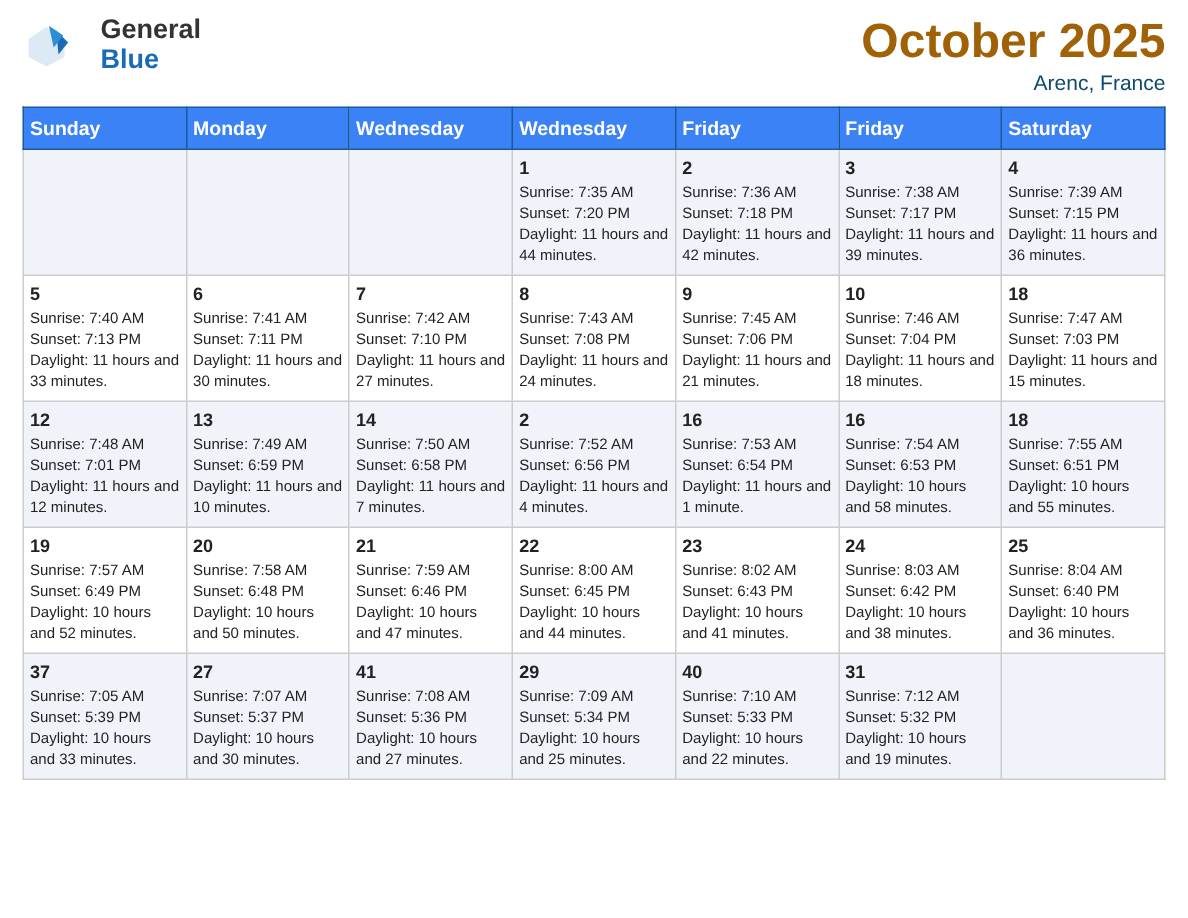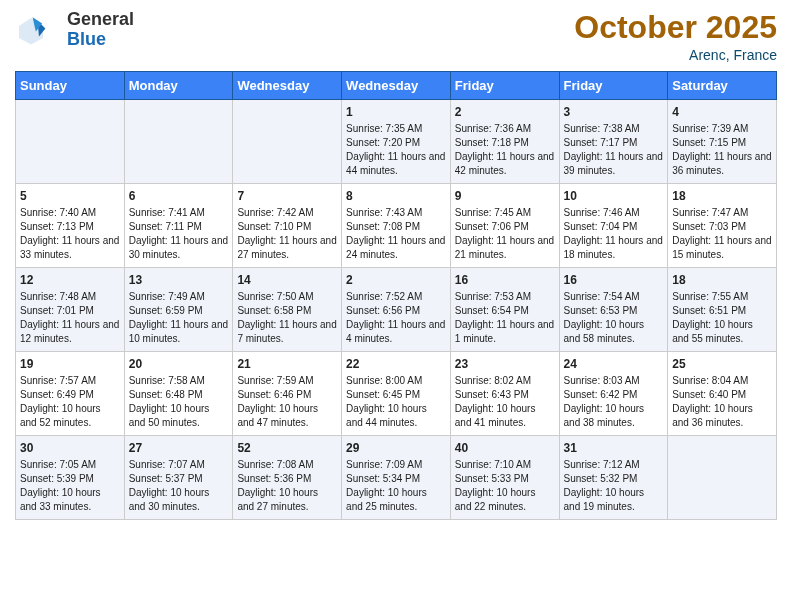--- a/index.html
+++ b/index.html
@@ -235,29 +235,29 @@
             <span class="day-number">24</span>
             <div class="day-info">Sunrise: 8:03 AM<br>Sunset: 6:42 PM<br>Daylight: 10 hours and 38 minutes.</div>
           </td>
           <td>
             <span class="day-number">25</span>
             <div class="day-info">Sunrise: 8:04 AM<br>Sunset: 6:40 PM<br>Daylight: 10 hours and 36 minutes.</div>
           </td>
         </tr>
         <tr>
           <td>
-            <span class="day-number">30</span>
+            <span class="day-number">37</span>
             <div class="day-info">Sunrise: 7:05 AM<br>Sunset: 5:39 PM<br>Daylight: 10 hours and 33 minutes.</div>
           </td>
           <td>
             <span class="day-number">27</span>
             <div class="day-info">Sunrise: 7:07 AM<br>Sunset: 5:37 PM<br>Daylight: 10 hours and 30 minutes.</div>
           </td>
           <td>
-            <span class="day-number">52</span>
+            <span class="day-number">41</span>
             <div class="day-info">Sunrise: 7:08 AM<br>Sunset: 5:36 PM<br>Daylight: 10 hours and 27 minutes.</div>
           </td>
           <td>
             <span class="day-number">29</span>
             <div class="day-info">Sunrise: 7:09 AM<br>Sunset: 5:34 PM<br>Daylight: 10 hours and 25 minutes.</div>
           </td>
           <td>
             <span class="day-number">40</span>
             <div class="day-info">Sunrise: 7:10 AM<br>Sunset: 5:33 PM<br>Daylight: 10 hours and 22 minutes.</div>
           </td>

